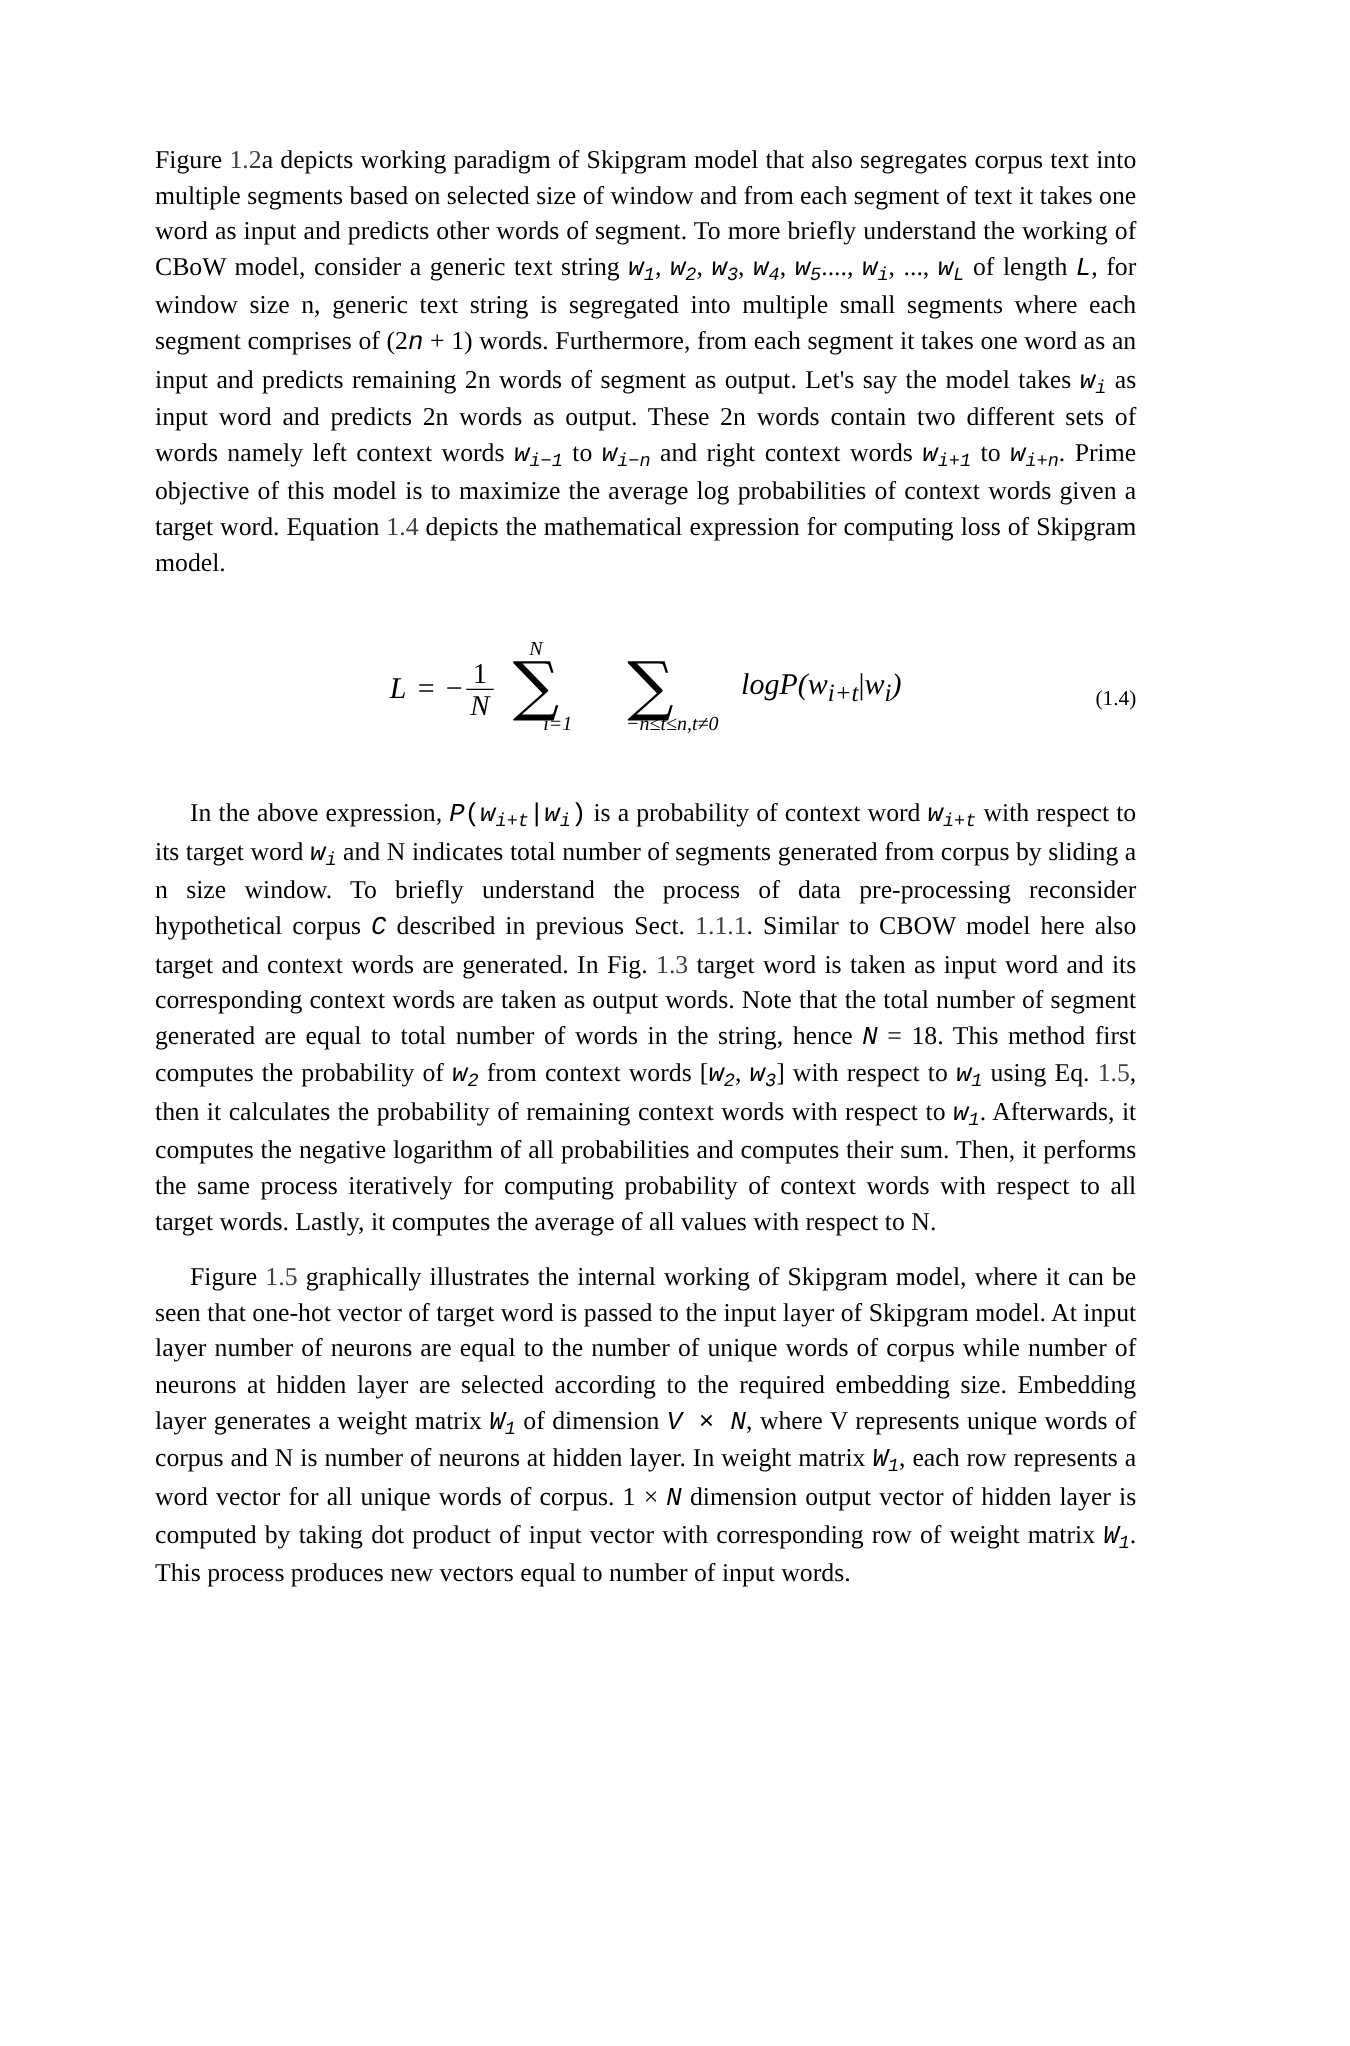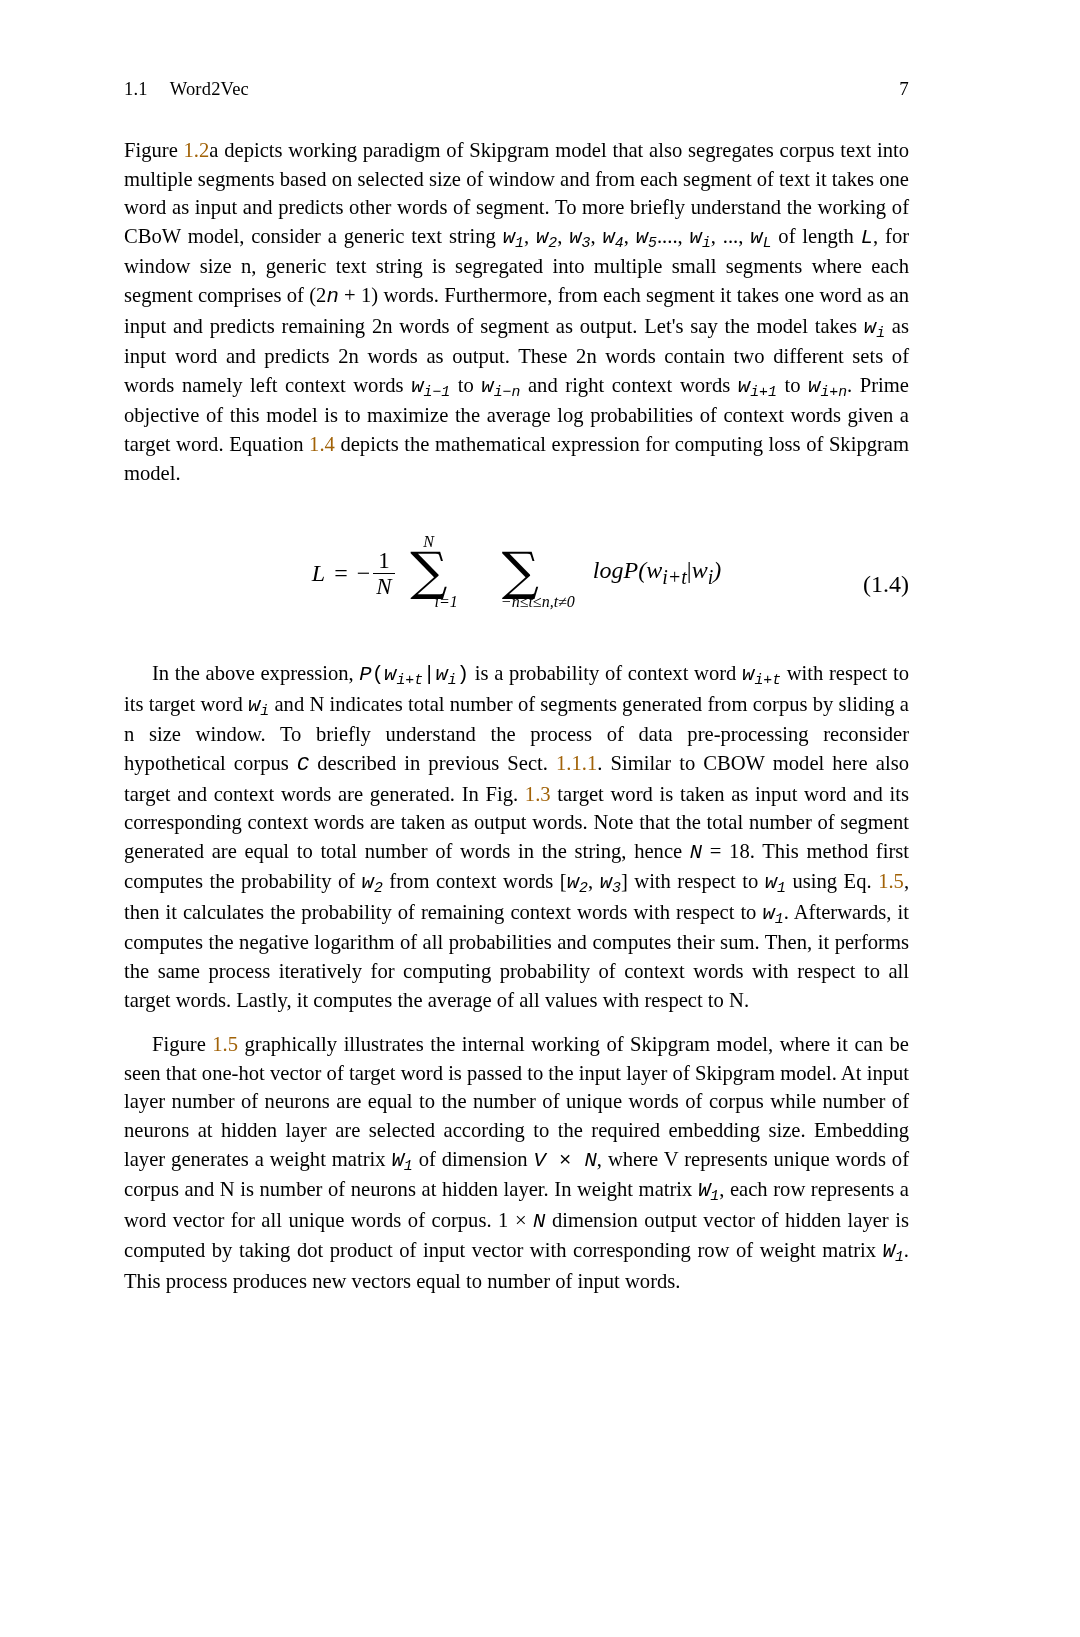--- a/index.html
+++ b/index.html
@@ -58,21 +58,21 @@
     text-align: justify;
     text-justify: inter-word;
     font-size: 20.6px;
     line-height: 28.6px;
     hyphens: none;
   }
   p.first { margin-top: 36px; }
   p.indent { text-indent: 28px; }
   p.tight { margin-top: 16px; }
 
-  .ref { color: #a16207; }
+  .ref { color: #404040; }
 
   
   .m {
     font-style: italic;
     font-family: Liberation Mono, monospace;
   }
   .m sub, .msub {
     font-style: italic;
     font-size: 0.72em;
     vertical-align: -0.28em;
@@ -145,37 +145,30 @@
     margin-top: 1px;
     height: 18px;
     white-space: nowrap;
     margin-left: 35px;
   }
   .eq-log { margin-left: 14px; font-style: italic; }
   .eq-num {
     position: absolute;
     right: 0;
     top: 50px;
-    font-size: 24px;
+    font-size: 17px;
     font-style: normal;
   }
 </style>
 </head>
 <body>
 
 <div class="page">
   <div class="content">
 
-    <div class="runhead">
-      <div class="rh-left">
-        <span class="rh-num">1.1</span>
-        <span class="rh-title">Word2Vec</span>
-      </div>
-      <div class="rh-page">7</div>
-    </div>
 
 
     <p class="body first"><span>Figure </span><span class="ref">1.2</span><span>a depicts working paradigm of Skipgram model that also segregates corpus text into multiple segments based on selected size of window and from each segment of text it takes one word as input and predicts other words of segment. To more briefly understand the working of CBoW model, consider a generic text string </span><span class="m nb"><span>w</span><sub>1</sub></span>, <span class="m nb"><span>w</span><sub>2</sub></span>, <span class="m nb"><span>w</span><sub>3</sub></span>, <span class="m nb"><span>w</span><sub>4</sub></span>, <span class="m nb"><span>w</span><sub>5</sub></span>...., <span class="m nb"><span>w</span><sub>i</sub></span>, ..., <span class="m nb"><span>w</span><sub>L</sub></span><span> of length </span><span class="m">L</span><span>, for window size n, generic text string is segregated into multiple small segments where each segment comprises of (2</span><span class="m">n</span><span> + 1) words. Furthermore, from each segment it takes one word as an input and predicts remaining 2n words of segment as output. Let's say the model takes </span><span class="m nb"><span>w</span><sub>i</sub></span><span> as input word and predicts 2n words as output. These 2n words contain two different sets of words namely left context words </span><span class="m nb"><span>w</span><sub>i−1</sub></span><span> to </span><span class="m nb"><span>w</span><sub>i−n</sub></span><span> and right context words </span><span class="m nb"><span>w</span><sub>i+1</sub></span><span> to </span><span class="m nb"><span>w</span><sub>i+n</sub></span><span>. Prime objective of this model is to maximize the average log probabilities of context words given a target word. Equation </span><span class="ref">1.4</span><span> depicts the mathematical expression for computing loss of Skipgram model.</span></p>
 
     <div class="eq-wrap">
       <div class="eq-body">
         <div class="eq-row">
           <span class="eq-lhs">L</span>
           <span class="eq-eqsign">=</span>
           <span class="eq-minus">−</span>

